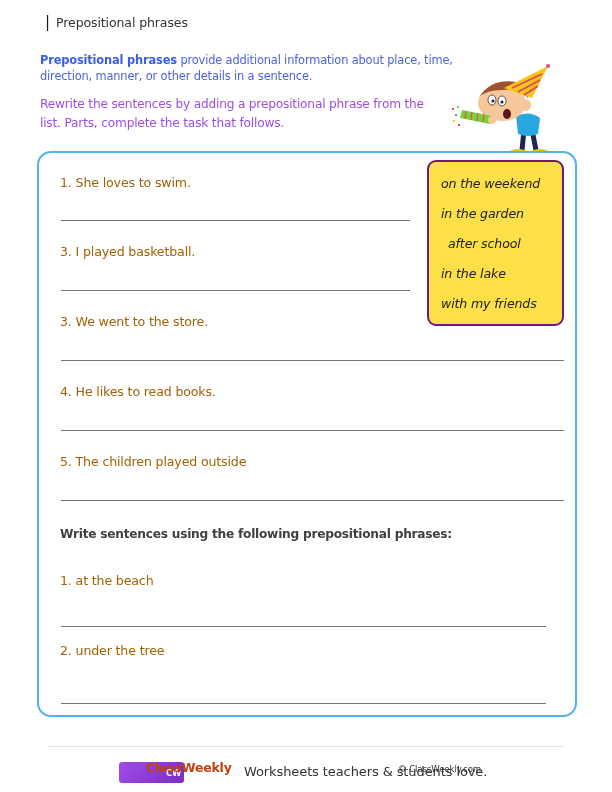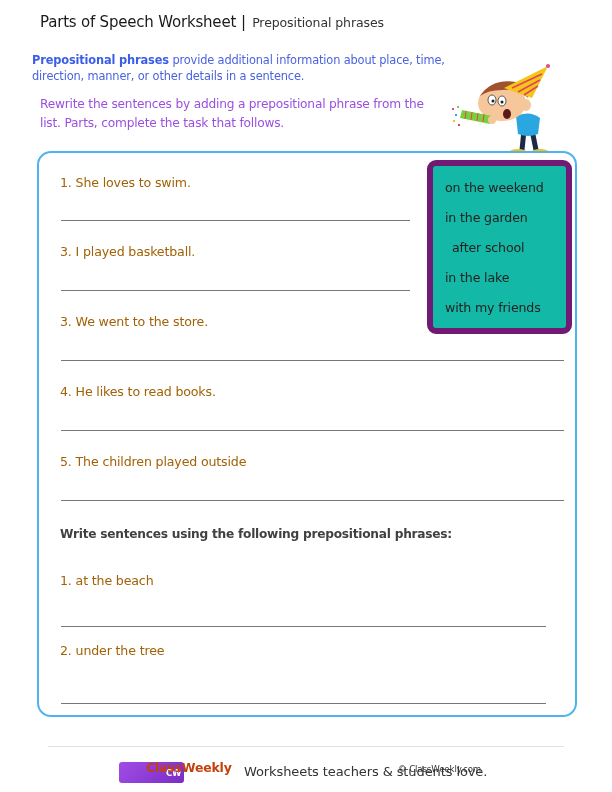--- a/index.html
+++ b/index.html
@@ -5,57 +5,56 @@
     html, body { margin: 0; padding: 0; }
     body {
       width: 612px; height: 792px; background: #ffffff; position: relative; overflow: hidden;
       font-family: "DejaVu Sans", "Liberation Sans", sans-serif; color: #222;
     }
     .title-row { position: absolute; left: 40px; top: 13px; display: flex; align-items: baseline; white-space: nowrap; }
     .title-main { font-size: 15px; color: #1a1a1a; letter-spacing: -0.2px; }
     .title-sep { font-size: 15px; color: #1a1a1a; margin: 0 6px 0 5px; }
     .title-sub { font-size: 12.5px; color: #333; letter-spacing: -0.1px; }
 
-    .intro { position: absolute; left: 32px; top: 52px; width: 420px; font-size: 11.4px; line-height: 16px; color: #4a63e0; letter-spacing: -0.15px; }
+    .intro { position: absolute; left: 40px; top: 52px; width: 420px; font-size: 11.4px; line-height: 16px; color: #4a63e0; letter-spacing: -0.15px; }
     .intro b { color: #3b5ee8; font-weight: bold; }
     .instructions { position: absolute; left: 40px; top: 95px; width: 400px; font-size: 12.2px; line-height: 19px; color: #9b4fe0; letter-spacing: -0.2px; }
 
     .mascot { position: absolute; left: 452px; top: 58px; width: 120px; height: 100px; }
 
     .main-box {
       position: absolute; left: 37px; top: 151px; width: 536px; height: 562px;
       border: 2px solid #4fb3f0; border-radius: 14px; background: #fff;
     }
     .q { position: absolute; left: 60px; font-size: 12.6px; color: #a16207; letter-spacing: -0.15px; white-space: nowrap; }
     .line { position: absolute; left: 61px; height: 1px; background: #777; }
 
     .phrase-box {
       position: absolute; left: 427px; top: 160px; width: 133px; height: 162px;
-      background: #14b8a6; border: 6px solid #701a75; border-radius: 9px;
+      background: #fde047; border: 2px solid #701a75; border-radius: 9px; font-style: italic;
     }
     .phrase { position: absolute; left: 12px; font-size: 12.6px; color: #222; letter-spacing: -0.15px; white-space: nowrap; }
 
     .task-heading { position: absolute; left: 60px; top: 527px; font-size: 12.2px; font-weight: bold; color: #404040; letter-spacing: -0.25px; white-space: nowrap; }
 
     .footer-rule { position: absolute; left: 48px; top: 746px; width: 516px; height: 1px; background: #e2e2e2; }
     .footer { position: absolute; left: 0; top: 758px; width: 612px; height: 22px; }
     .logo-badge {
       position: absolute; left: 119px; top: 4px; width: 21px; height: 21px; border-radius: 3px;
       background: linear-gradient(135deg, #a04de6, #7a2cc4); color: #fff; font-size: 8.5px; font-weight: bold;
       display: flex; align-items: center; justify-content: center; letter-spacing: -0.3px; padding-left: 44px;
     }
     .logo-text { position: absolute; left: 146px; top: 2px; font-size: 12.5px; font-weight: bold; color: #c2410c; letter-spacing: -0.2px; }
     .tagline { position: absolute; left: 244px; top: 6px; font-size: 13px; color: #333; white-space: nowrap; letter-spacing: -0.1px; }
     .copyright { position: absolute; left: 398px; top: 6px; font-size: 8.6px; color: #333; white-space: nowrap; letter-spacing: -0.1px; }
   </style>
 </head>
 <body>
 
 <div class="title-row">
-  <span class="title-main">Parts of Speech Worksheet</span>
   <span class="title-sep">|</span>
   <span class="title-sub">Prepositional phrases</span>
 </div>
 
 <div class="intro"><b>Prepositional phrases</b><span> provide additional information about place, time, direction, manner, or other details in a sentence.</span></div>
 
 <div class="instructions">Rewrite the sentences by adding a prepositional phrase from the list. Parts, complete the task that follows.</div>
 
 <svg class="mascot" viewBox="0 0 120 100">
 

